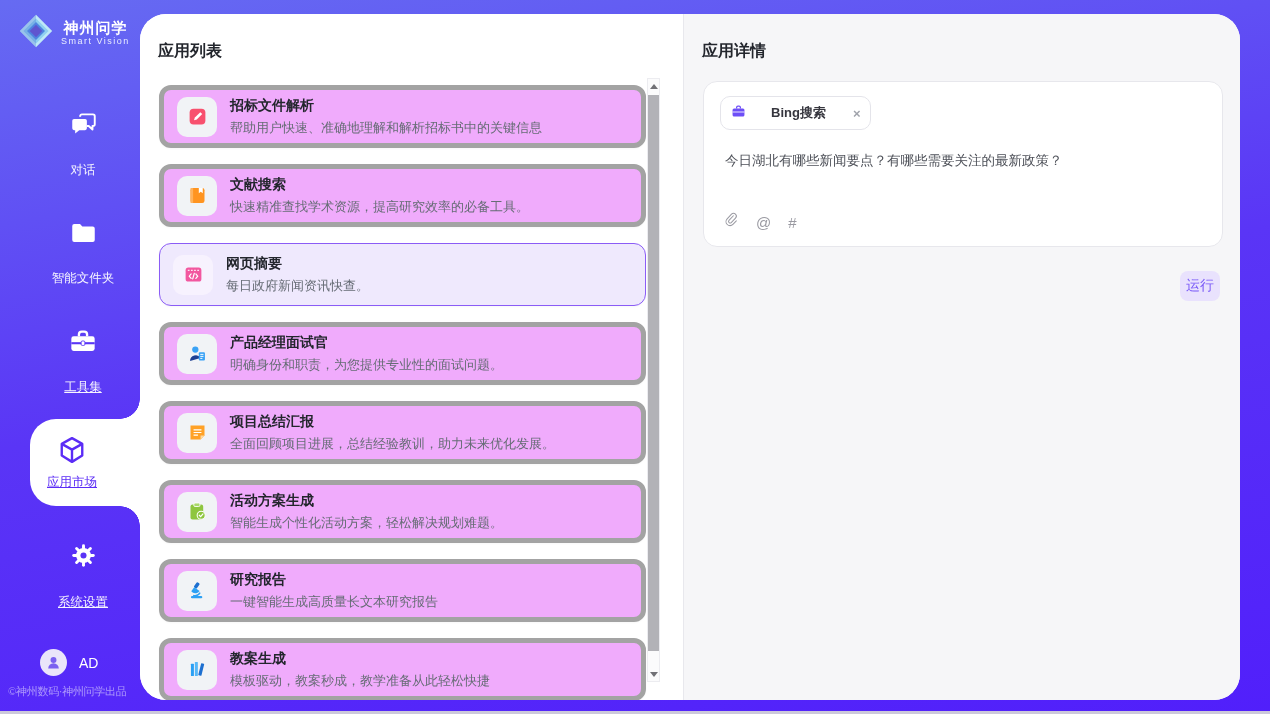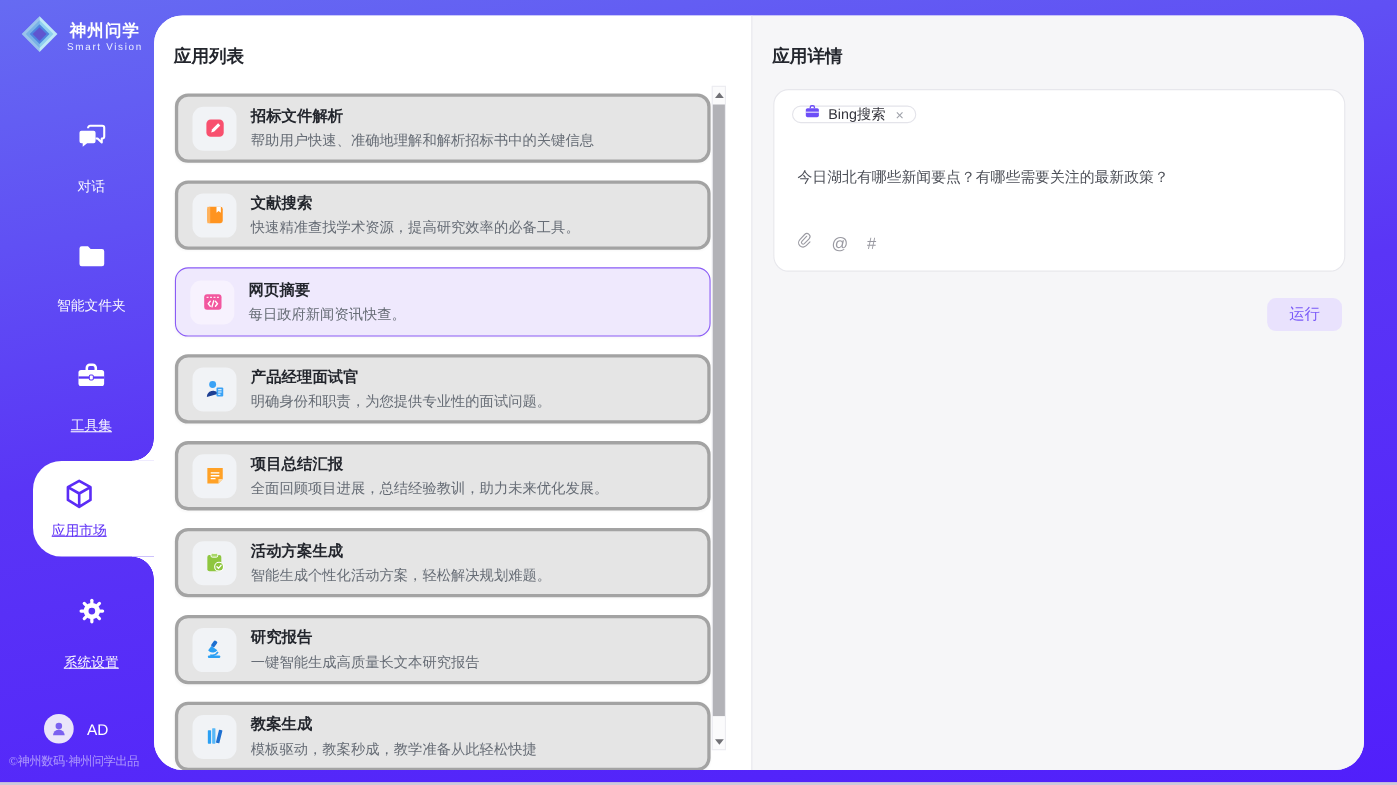--- a/index.html
+++ b/index.html
@@ -35,48 +35,48 @@
   .side-footer { position:absolute; left:8px; top:684px; color:rgba(255,255,255,.5); font-size:11px; white-space:nowrap; letter-spacing:-.3px;font-family:Liberation Serif, serif; }
   .bottom-strip { position:absolute; left:0; right:0; bottom:0; height:3px; background:#ccc9da; }
   
   .main-panel { position:absolute; left:140px; top:14px; right:30px; bottom:14px;
     background:#fff; border-radius:26px; overflow:hidden; display:flex; }
   .list-section { width:543px; position:relative; background:#fff; }
   .detail-section { flex:1; position:relative; background:#f6f6f8; border-left:1px solid #e8e8ed; }
   .section-title { position:absolute; top:27px; left:18px; font-size:16px; font-weight:700; color:#23262d; }
   
   .cards { position:absolute; left:19px; top:71px; width:487px; }
-  .app-card { height:63px; margin-bottom:16px; border:3px solid #a3a3a3; border-radius:12px;
-    background:#e5e5e5; display:flex; align-items:center; padding-left:13px; cursor:pointer;
+  .app-card { height:63px; margin-bottom:16px; border:5px solid #a3a3a3; border-radius:12px;
+    background:#f0abfc; display:flex; align-items:center; padding-left:13px; cursor:pointer;
     box-shadow:0 1px 2px rgba(20,24,40,.03); }
   .app-card.selected { background:#efe9fd; border:1px solid #8b5cf6; }
   .icon-tile { width:40px; height:40px; border-radius:10px; background:#f1f3f6; flex:0 0 auto;
     display:flex; align-items:center; justify-content:center; margin-right:13px; }
   .app-card.selected .icon-tile { background:#f7f2fe; }
   .app-name { font-size:14px; font-weight:700; color:#23262d; margin-bottom:4px; }
   .app-desc { font-size:13px; color:#666c75; }
   
   .scrollbar { position:absolute; left:507px; top:64px; width:13px; height:604px;
     background:#fbfbfc; border:1px solid #ececf0; }
   .scroll-btn { position:absolute; left:0; width:11px; height:14px; display:flex; align-items:center; justify-content:center; cursor:pointer; }
   .scroll-up { top:0; } .scroll-down { bottom:0; }
   .tri-up { width:0; height:0; border-left:4px solid transparent; border-right:4px solid transparent; border-bottom:5px solid #717176; }
   .tri-down { width:0; height:0; border-left:4px solid transparent; border-right:4px solid transparent; border-top:5px solid #717176; }
   .scroll-thumb { position:absolute; left:0; top:16px; width:11px; height:556px; background:#b2b2b7; cursor:grab; }
   
   .input-card { position:absolute; left:19px; top:67px; width:520px; height:166px; background:#fff;
     border:1px solid #e7e7ec; border-radius:14px; padding:14px 16px; }
-  .tool-tag { display:inline-flex; align-items:center; gap:7px; height:16px; padding:0 10px;
-    border:1px solid #e4e4ea; border-radius:10px; background:#fff; cursor:pointer; }
+  .tool-tag { display:inline-flex; align-items:center; gap:25px; height:34px; padding:0 10px;
+    border:1px solid #e4e4ea; border-radius:10px; background:#fff; cursor:pointer;font-weight:bold; }
   .tool-tag-label { font-size:13px; color:#36363e; }
   .tool-tag-x { font-size:13px; color:#a0a3ab; margin-left:2px; cursor:pointer; }
   .query-text { position:absolute; left:21px; top:69px; width:470px; font-size:13.5px; color:#4d5058; line-height:19px; cursor:text; }
   .attach-row { position:absolute; left:19px; bottom:13px; display:flex; align-items:center; gap:17px; }
   .attach-glyph { font-size:15px; color:#9a9aa2; cursor:pointer; }
-  .run-btn { position:absolute; top:257px; right:20px; width:68px; height:30px; background:#e9e2fd;
+  .run-btn { position:absolute; top:257px; right:20px; width:40px; height:30px; background:#e9e2fd;
     color:#7a5af8; font-size:14px; border:none; border-radius:8px; cursor:pointer;
     display:flex; align-items:center; justify-content:center; font-family:inherit; }
 </style>
 </head>
 <body>
 
 <div class="sidebar">
   <div class="logo">
     <span>
       <svg width="36" height="36" viewBox="0 0 40 40">

